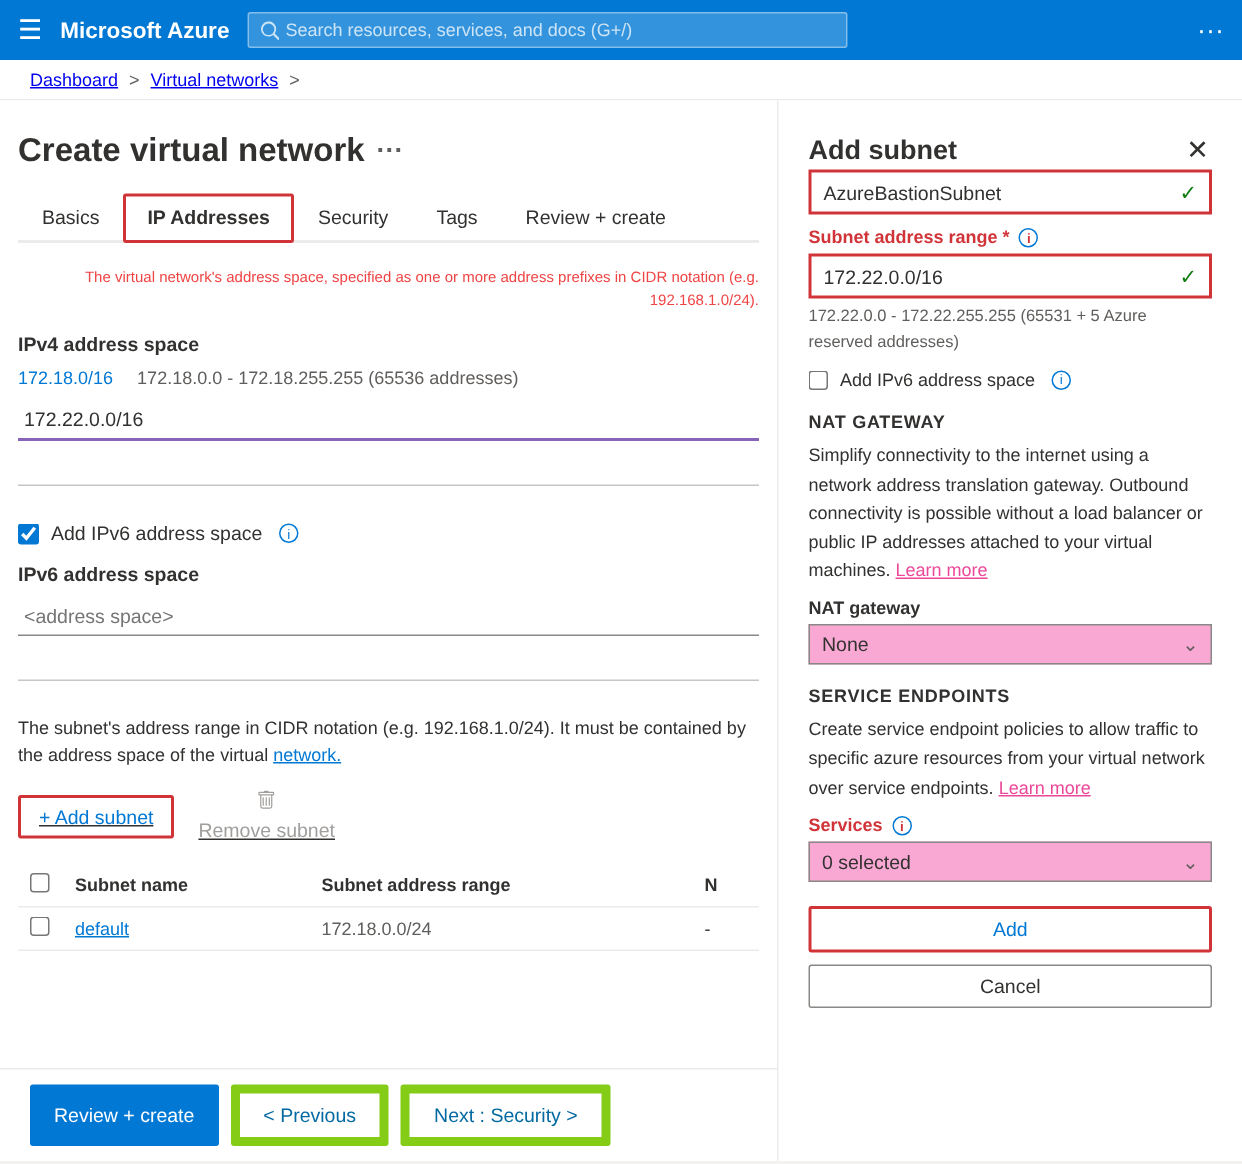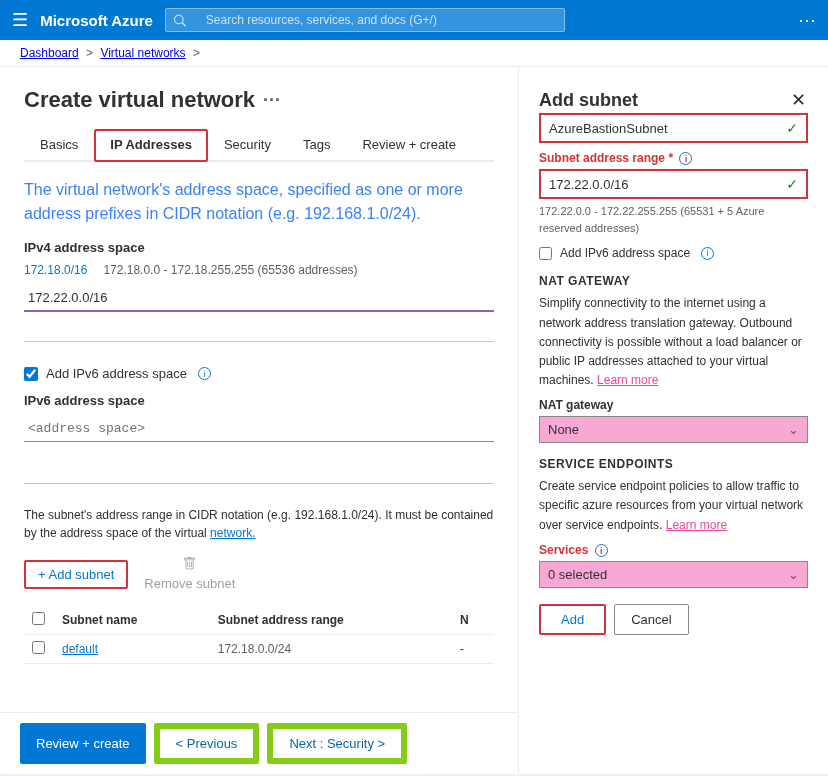--- a/index.html
+++ b/index.html
@@ -21,21 +21,21 @@
       flex: 1;
       max-width: 400px;
       background: rgba(255,255,255,0.2);
       border: 1px solid rgba(255,255,255,0.4);
       border-radius: 2px;
       color: white;
       padding: 4px 8px;
       font-size: 12px;
       display: flex;
       align-items: center;
-      gap: 20px;
+      gap: 4px;
     }
     .topbar-search input {
       background: transparent;
       border: none;
       outline: none;
       color: white;
       font-size: 12px;
       width: 100%;
     }
     .topbar-search input::placeholder { color: rgba(255,255,255,0.75); }
@@ -55,21 +55,21 @@
     .main-container {
       display: flex;
       height: calc(776px - 40px - 29px);
       position: relative;
       background: white;
     }
 
     
     .left-panel {
       flex: 1;
-      padding: 20px 24px;
+      padding: 20px 12px;
       overflow-y: auto;
       background: white;
     }
 
     .page-title {
       font-size: 22px;
       font-weight: 600;
       color: #323130;
       margin-bottom: 4px;
       display: flex;
@@ -95,24 +95,25 @@
       white-space: nowrap;
     }
     .tab.highlighted {
       border: 2px solid #d13438;
       color: #323130;
       font-weight: 600;
       border-radius: 2px;
     }
 
     .section-desc {
-      font-size: 16px;
-      color: #3b82f6;
+      font-size: 10px;
+      color: #ef4444;
       margin-bottom: 14px;
       line-height: 1.5;
+      text-align: right;
     }
 
     .section-label {
       font-size: 13px;
       font-weight: 600;
       margin-bottom: 8px;
       color: #323130;
     }
 
     .ipv4-row {
@@ -198,20 +199,21 @@
       font-size: 13px;
       cursor: pointer;
       flex-direction: column;
     }
 
     .subnet-actions {
       display: flex;
       align-items: center;
       gap: 8px;
       margin-bottom: 10px;
+      text-decoration: underline;
     }
 
     .subnet-table { width: 100%; border-collapse: collapse; }
     .subnet-table th {
       text-align: left;
       padding: 6px 8px;
       font-size: 12px;
       font-weight: 600;
       color: #323130;
       border-bottom: 1px solid #edebe9;
@@ -354,20 +356,21 @@
       justify-content: space-between;
       cursor: pointer;
       margin-bottom: 12px;
     }
     .select-field .chevron { color: #605e5c; }
 
     .panel-bottom {
       display: flex;
       gap: 8px;
       margin-top: 16px;
+      flex-direction: column;
     }
     .btn-add {
       background: white;
       color: #0078d4;
       border: 2px solid #d13438;
       padding: 6px 20px;
       font-size: 13px;
       cursor: pointer;
       border-radius: 2px;
       font-weight: 500;
@@ -448,21 +451,21 @@
     <input type="text" class="input-field active-input" value="172.22.0.0/16" style="border-bottom: 2px solid rgb(135, 100, 184); margin-bottom: 4px;">
     <input type="text" class="input-field-empty" style="">
 
     <div class="checkbox-row">
       <input type="checkbox" checked="" style="">
       <label>Add IPv6 address space</label>
       <span class="info-circle">i</span>
     </div>
 
     <div class="ipv6-label">IPv6 address space</div>
-    <input type="text" class="input-field" placeholder="&lt;address space&gt;" style="color: #0c4a6e; margin-bottom: 16px; font-family: Liberation Mono, monospace;">
+    <input type="text" class="input-field" placeholder="&lt;address space&gt;" style="color: #0c4a6e; margin-bottom: 4px;">
     <input type="text" class="input-field-empty" style="">
 
     <p class="subnet-note">The subnet's address range in CIDR notation (e.g. 192.168.1.0/24). It must be contained by the address space of the virtual <a href="#">network.</a></p>
 
     <div class="subnet-actions">
       <button class="add-subnet-btn">+ Add subnet</button>
       <button class="remove-subnet-btn">
         <svg width="13" height="13" viewBox="0 0 16 16" fill="#a19f9d">
           <path d="M5.5 5.5A.5.5 0 0 1 6 6v6a.5.5 0 0 1-1 0V6a.5.5 0 0 1 .5-.5zm2.5 0a.5.5 0 0 1 .5.5v6a.5.5 0 0 1-1 0V6a.5.5 0 0 1 .5-.5zm3 .5a.5.5 0 0 0-1 0v6a.5.5 0 0 0 1 0V6z"></path>
           <path fill-rule="evenodd" d="M14.5 3a1 1 0 0 1-1 1H13v9a2 2 0 0 1-2 2H5a2 2 0 0 1-2-2V4h-.5a1 1 0 0 1-1-1V2a1 1 0 0 1 1-1H6a1 1 0 0 1 1-1h2a1 1 0 0 1 1 1h3.5a1 1 0 0 1 1 1v1zM4.118 4L4 4.059V13a1 1 0 0 0 1 1h6a1 1 0 0 0 1-1V4.059L11.882 4H4.118zM2.5 3V2h11v1h-11z"></path>

